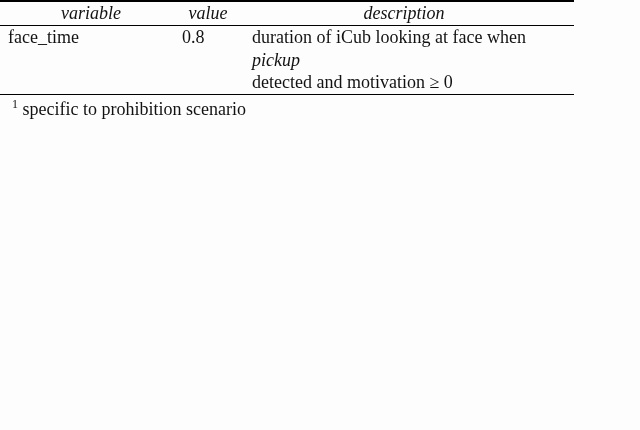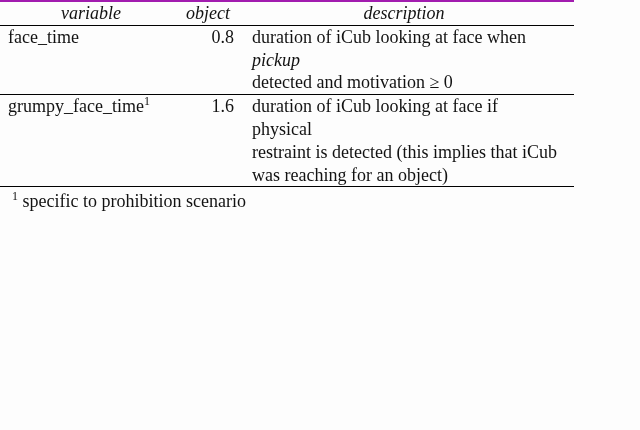--- a/index.html
+++ b/index.html
@@ -9,41 +9,41 @@
     height: 430px;
     overflow: hidden;
     background: #fdfdfd;
     font-family: "Liberation Serif", serif;
     color: #121212;
   }
   table {
     width: 574px;
     border-collapse: collapse;
     table-layout: fixed;
-    border-top: 2px solid #a21caf;
+    border-top: 2px solid #000000;
     font-size: 18px;
     line-height: 22.8px;
   }
   col.c-variable { width: 182px; }
   col.c-value    { width: 52px;  }
   th, td {
     vertical-align: top;
     padding: 0;
     font-weight: normal;
   }
   thead th {
     border-bottom: 1.6px solid #000;
     font-style: italic;
     text-align: center;
   }
   tbody td {
     border-bottom: 1.6px solid #000;
   }
   td.variable-cell { padding-left: 8px; margin-top: 40px; }
-  td.value-cell    { text-align: right; }
+  td.value-cell    { text-align: left; }
   td.description-cell {
     padding-left: 18px;
     padding-right: 12px;
   }
   sup {
     font-size: 12px;
     line-height: 0;
   }
   .footnote {
     padding: 3px 8px 0 12px;
@@ -56,37 +56,32 @@
 
 <table>
   <colgroup>
     <col class="c-variable">
     <col class="c-value">
     <col class="c-description">
   </colgroup>
   <thead>
     <tr>
       <th>variable</th>
-      <th>object</th>
+      <th>value</th>
       <th>description</th>
     </tr>
   </thead>
   <tbody>
   <tr>
     <td class="variable-cell">face_time</td>
     <td class="value-cell">0.8</td>
     <td class="description-cell">duration of iCub looking at face when <i>pickup</i><br>detected and motivation ≥ 0</td>
   </tr>
 
 
 
 
 
-  <tr>
-    <td class="variable-cell">grumpy_face_time<sup>1</sup></td>
-    <td class="value-cell">1.6</td>
-    <td class="description-cell">duration of iCub looking at face if physical<br>restraint is detected (this implies that iCub<br>was reaching for an object)</td>
-  </tr>
 
 </tbody>
 </table>
 
 <div class="footnote"><sup>1</sup> <span>specific to prohibition scenario</span></div>
 
 </body></html>

